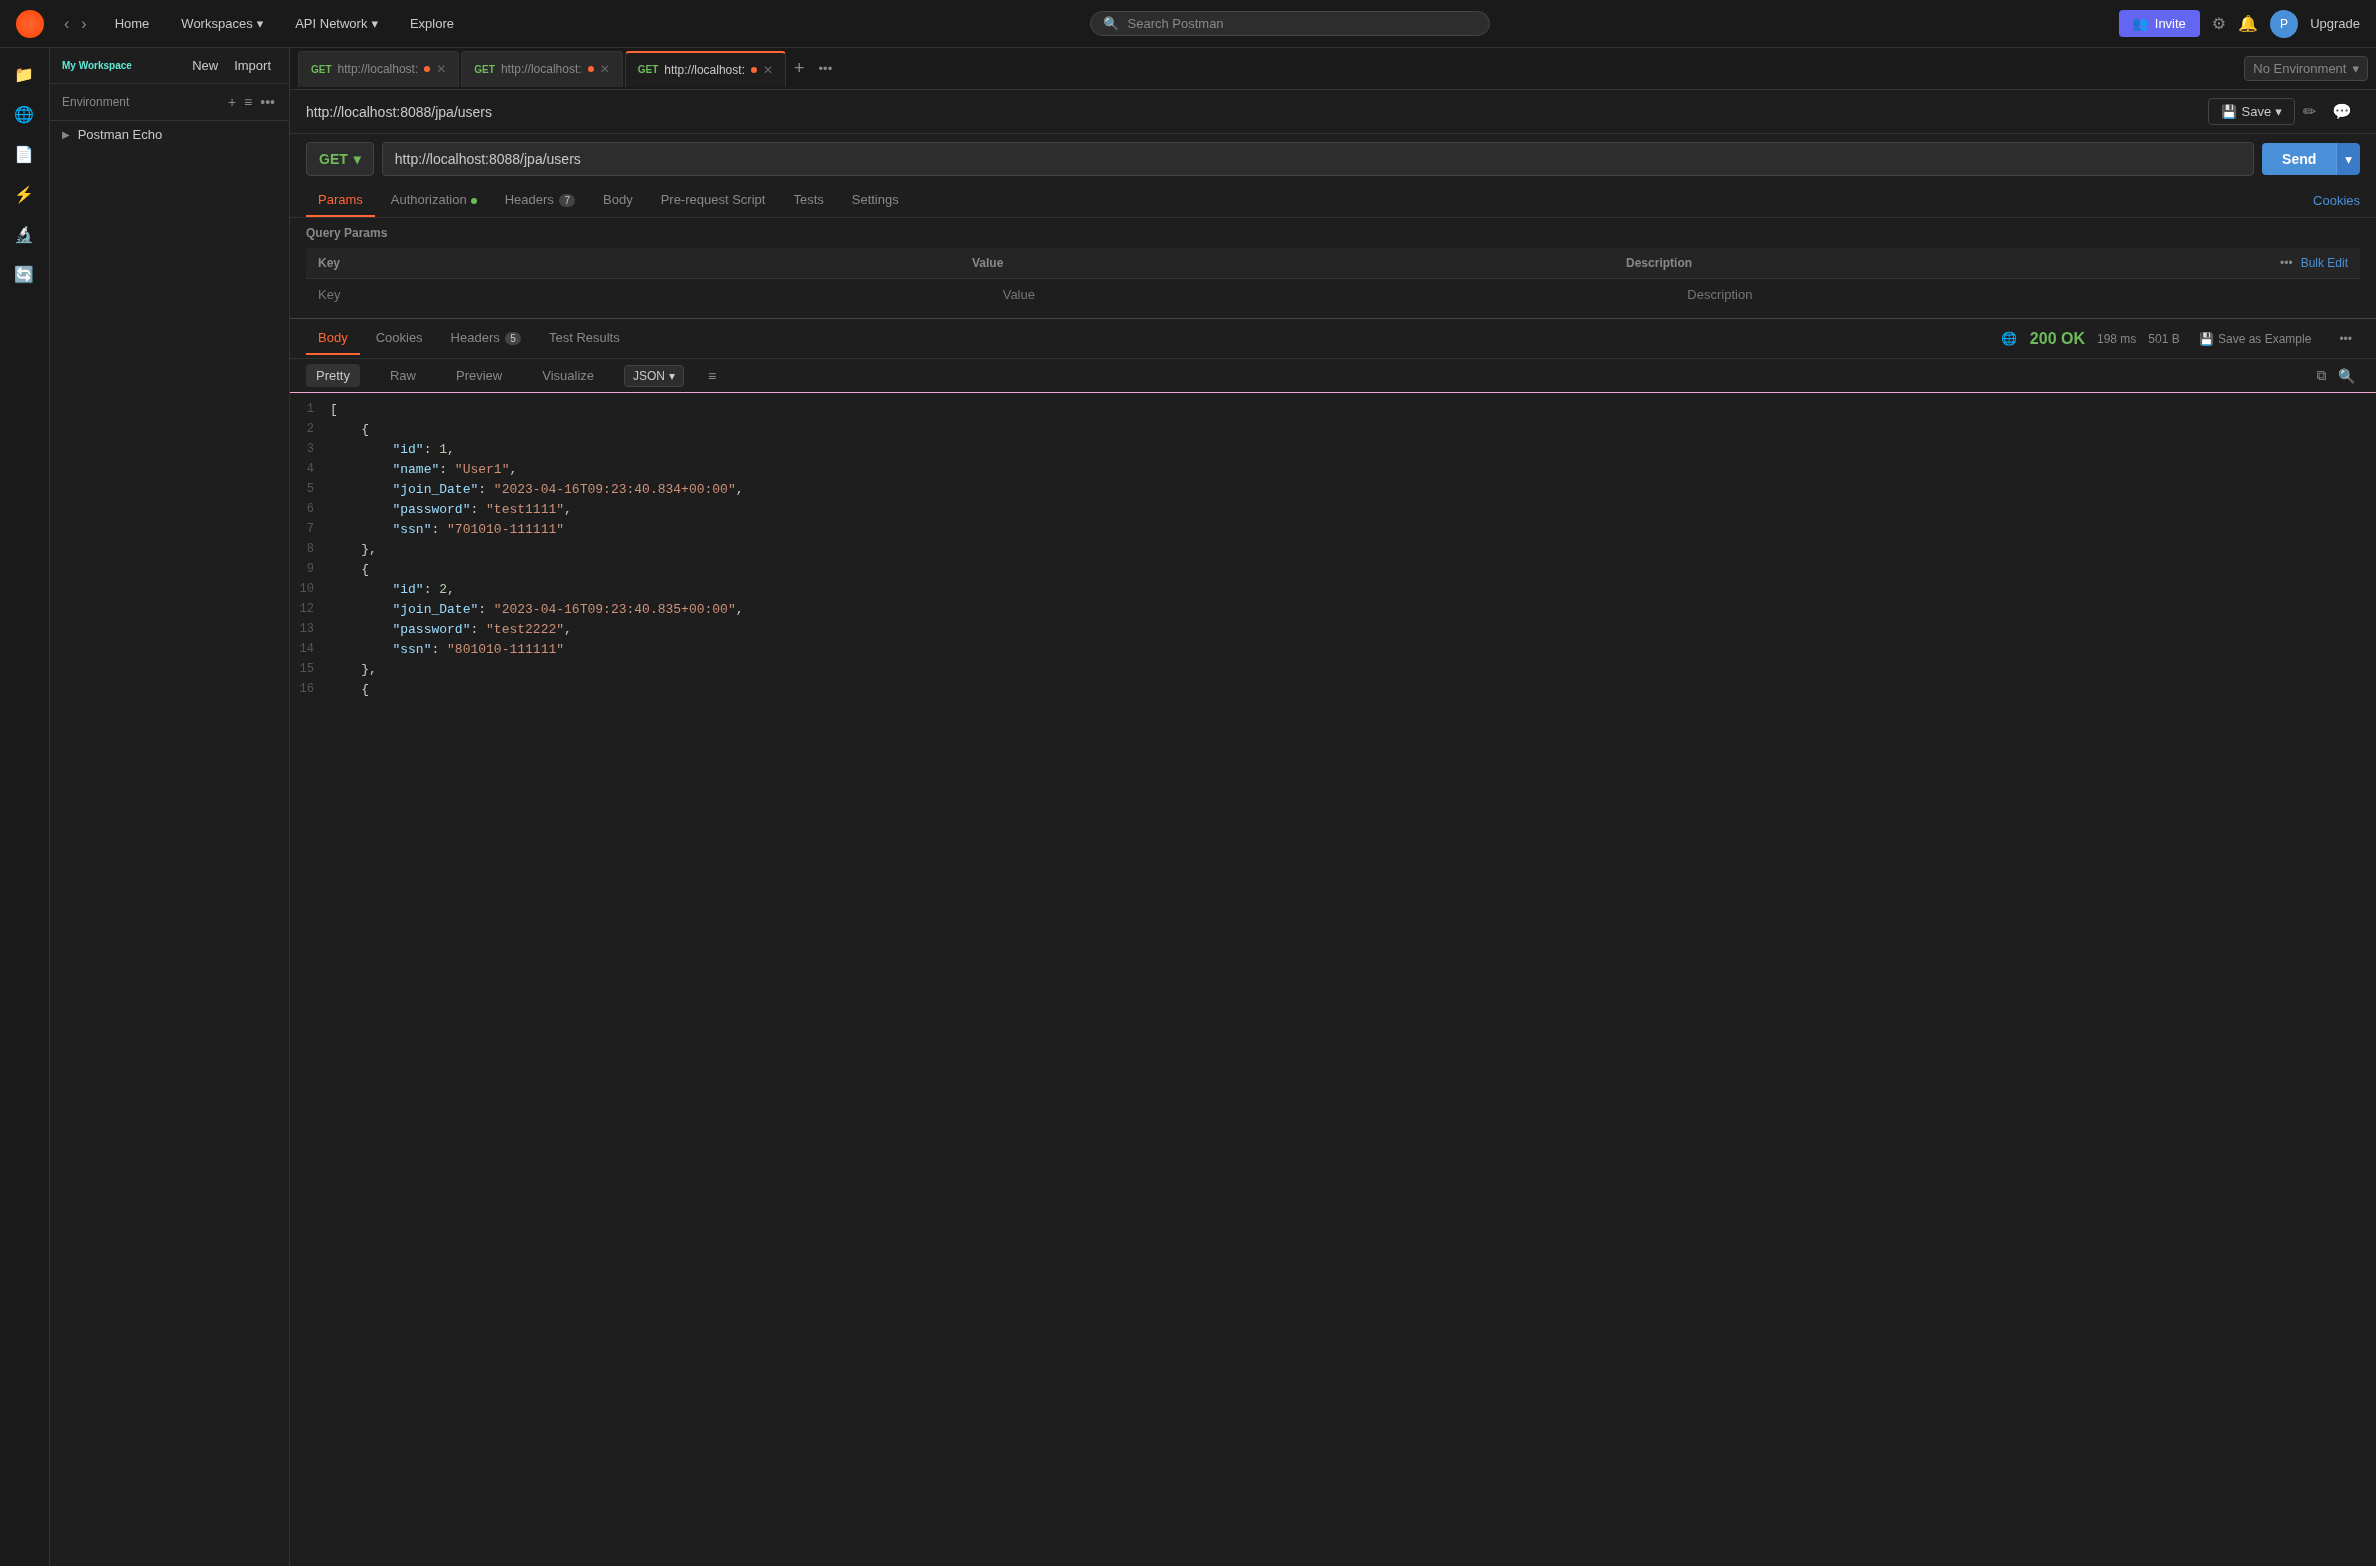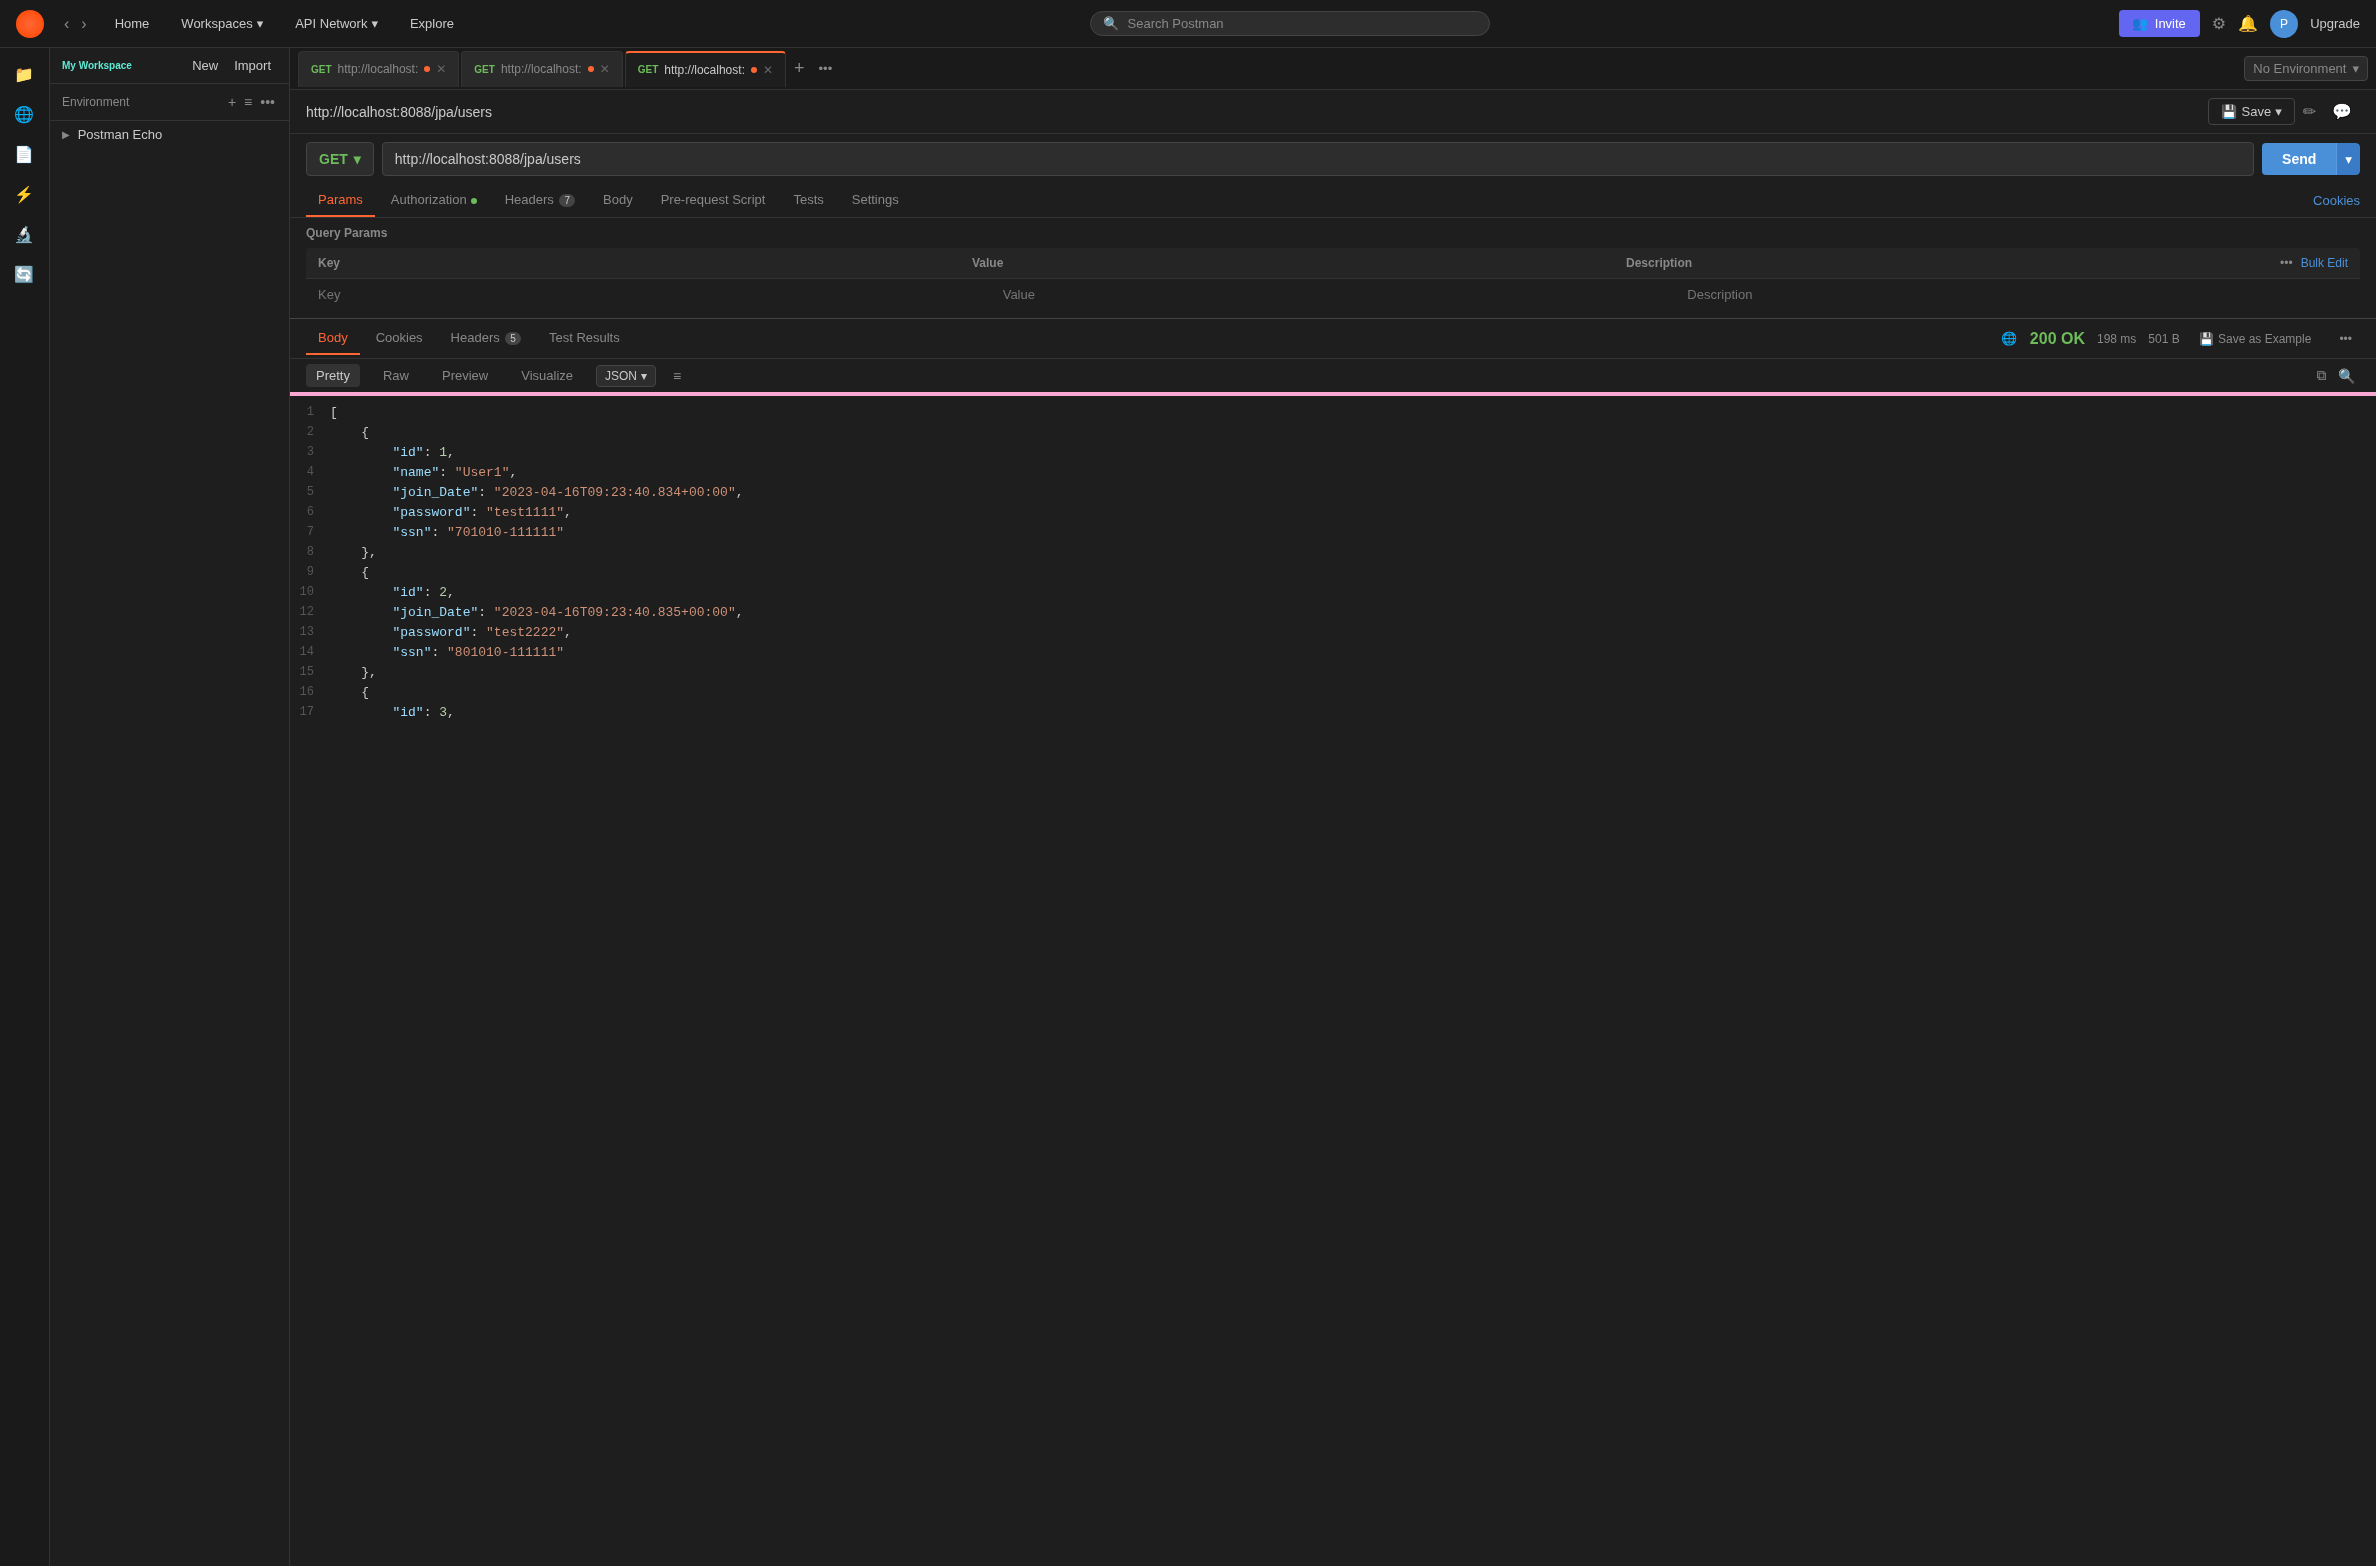--- a/index.html
+++ b/index.html
@@ -177,22 +177,22 @@
     .resp-tab.active { color: #ff6634; border-bottom-color: #ff6634; }
     .resp-tab-badge { background: #444; color: #c9c9c9; border-radius: 8px; padding: 1px 5px; font-size: 10px; margin-left: 2px; }
     .resp-status { margin-left: auto; display: flex; align-items: center; gap: 12px; }
     .status-ok { color: #6dbb5a; font-size: 16px; font-weight: 600; }
     .status-time { color: #888; font-size: 12px; }
     .status-size { color: #888; font-size: 12px; }
     .resp-action-btn { background: none; border: none; color: #888; cursor: pointer; font-size: 12px; padding: 4px 8px; }
 
     
     .format-bar {
-      display: flex; align-items: center; padding: 4px 16px; border-bottom: 4px solid #f9a8d4;
-      background: #1e1e1e; flex-shrink: 0; gap: 13px;
+      display: flex; align-items: center; padding: 4px 16px; border-bottom: 1px solid #f9a8d4;
+      background: #1e1e1e; flex-shrink: 0; gap: 20px;
     }
     .format-tab {
       padding: 4px 10px; color: #888; cursor: pointer; font-size: 13px; border-radius: 4px;
     }
     .format-tab.active { color: #c9c9c9; background: #333; }
     .format-select {
       background: #2d2d2d; border: 1px solid #444; color: #c9c9c9; border-radius: 4px;
       padding: 3px 8px; font-size: 12px; cursor: pointer; display: flex; align-items: center; gap: 4px;
     }
     .format-icon-btn { background: none; border: none; color: #888; cursor: pointer; font-size: 14px; padding: 4px; }
@@ -470,21 +470,17 @@
           <span class="line-content">        <span class="json-key">"ssn"</span>: <span class="json-string">"801010-111111"</span></span>
         </div>
         <div class="json-line">
           <span class="line-num">15</span>
           <span class="line-content json-bracket">    }<span class="json-comma">,</span></span>
         </div>
         <div class="json-line">
           <span class="line-num">16</span>
           <span class="line-content json-bracket">    {</span>
         </div>
-        <div class="json-line">
-          <span class="line-num">17</span>
-          <span class="line-content">        <span class="json-key">"id"</span>: <span class="json-number">3</span><span class="json-comma">,</span></span>
-        </div>
       </div>
 
     </div>
   </div>
 </div>
 
 </body></html>

